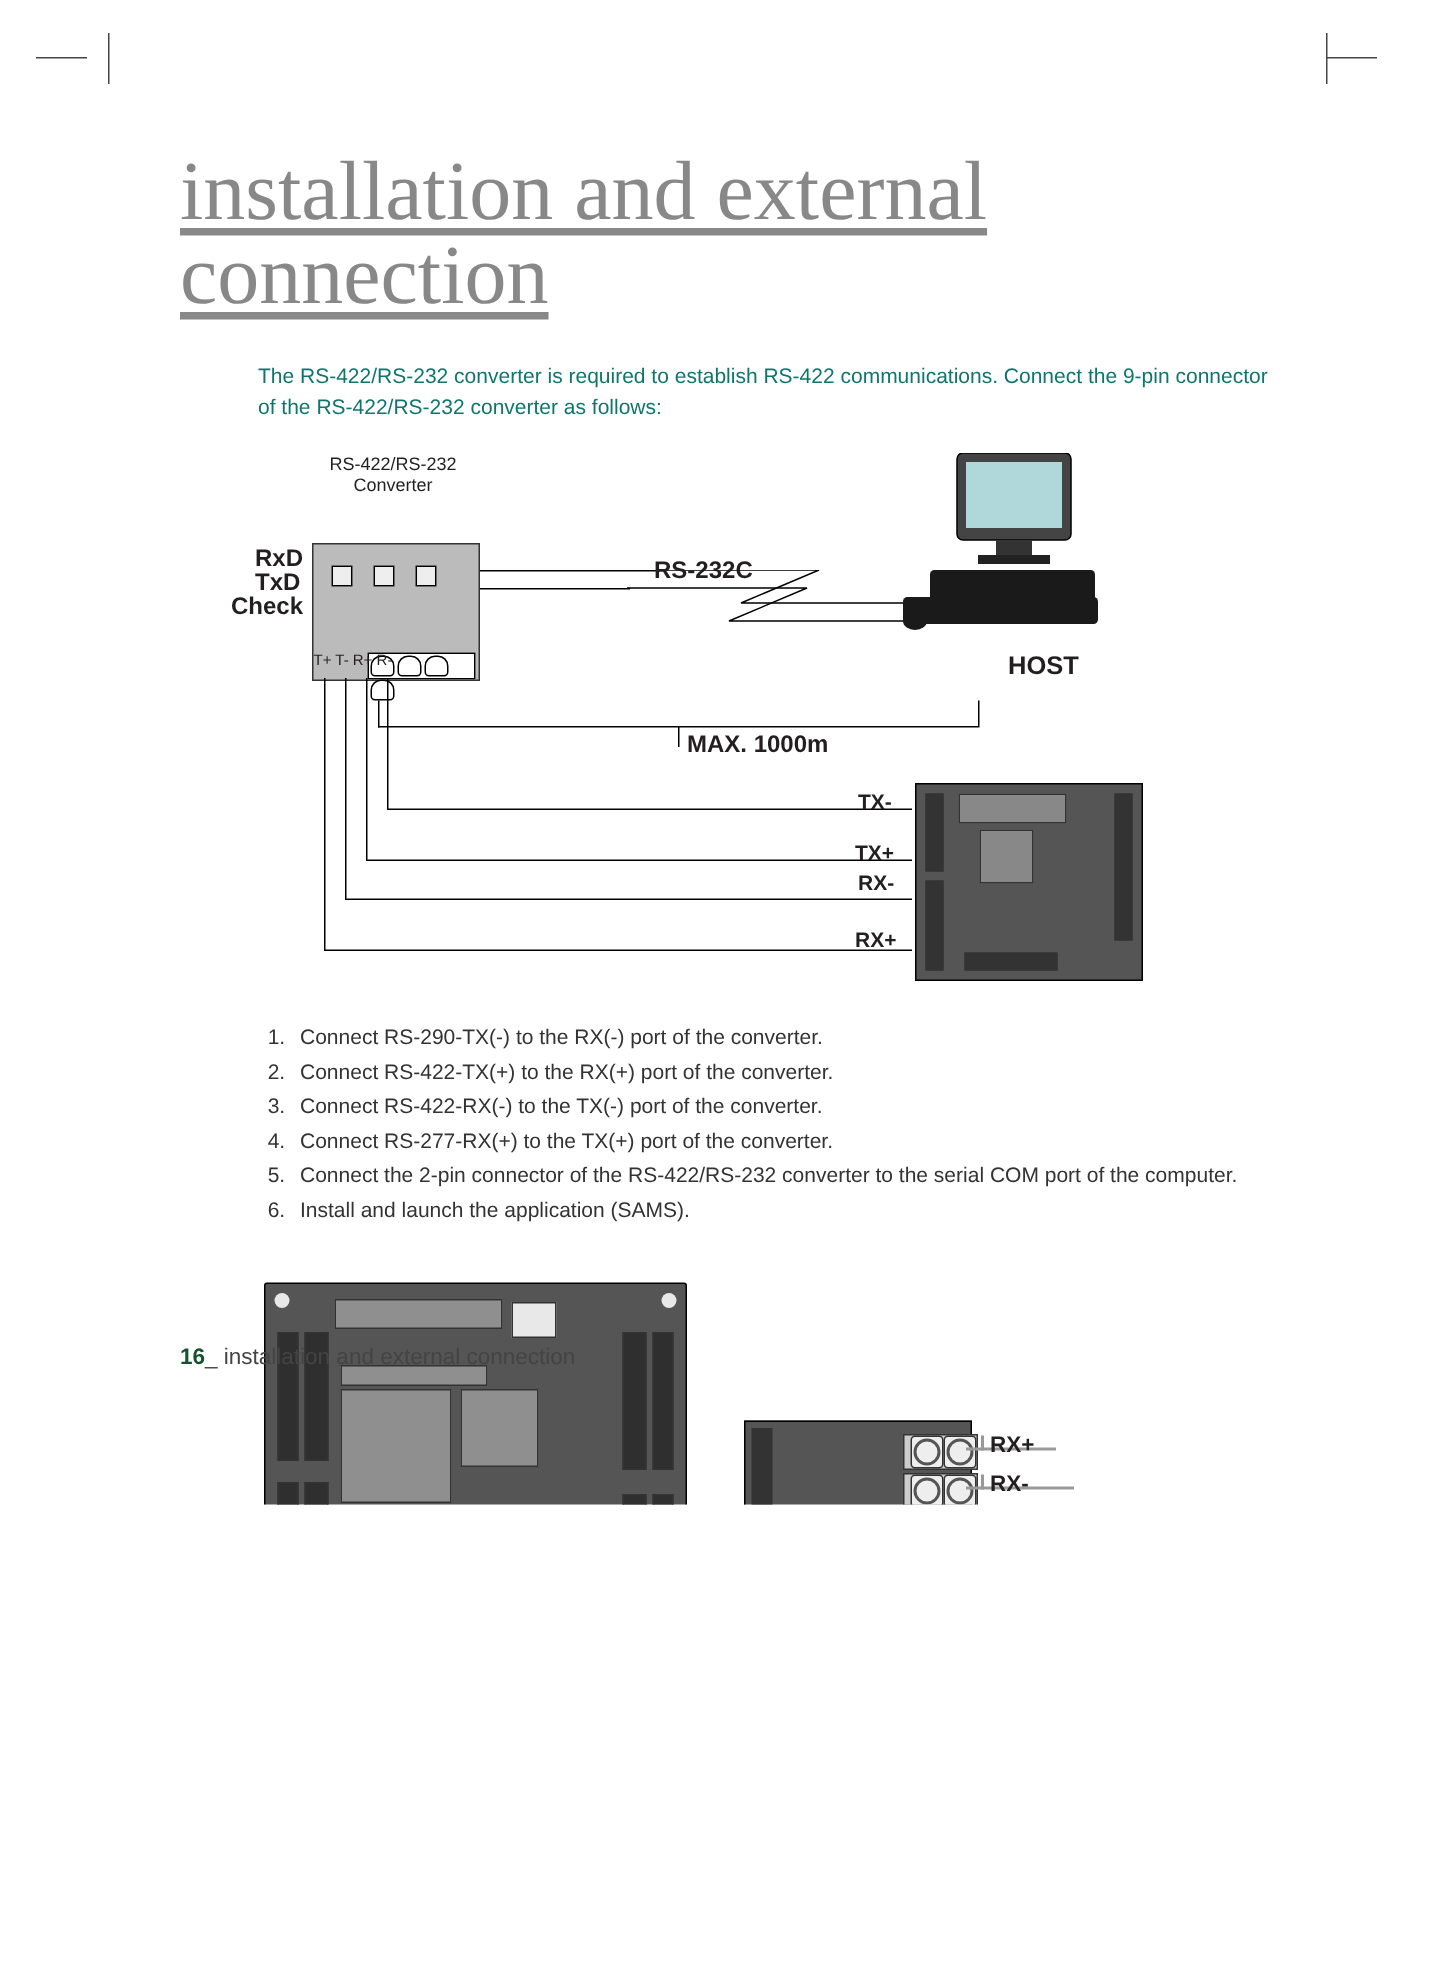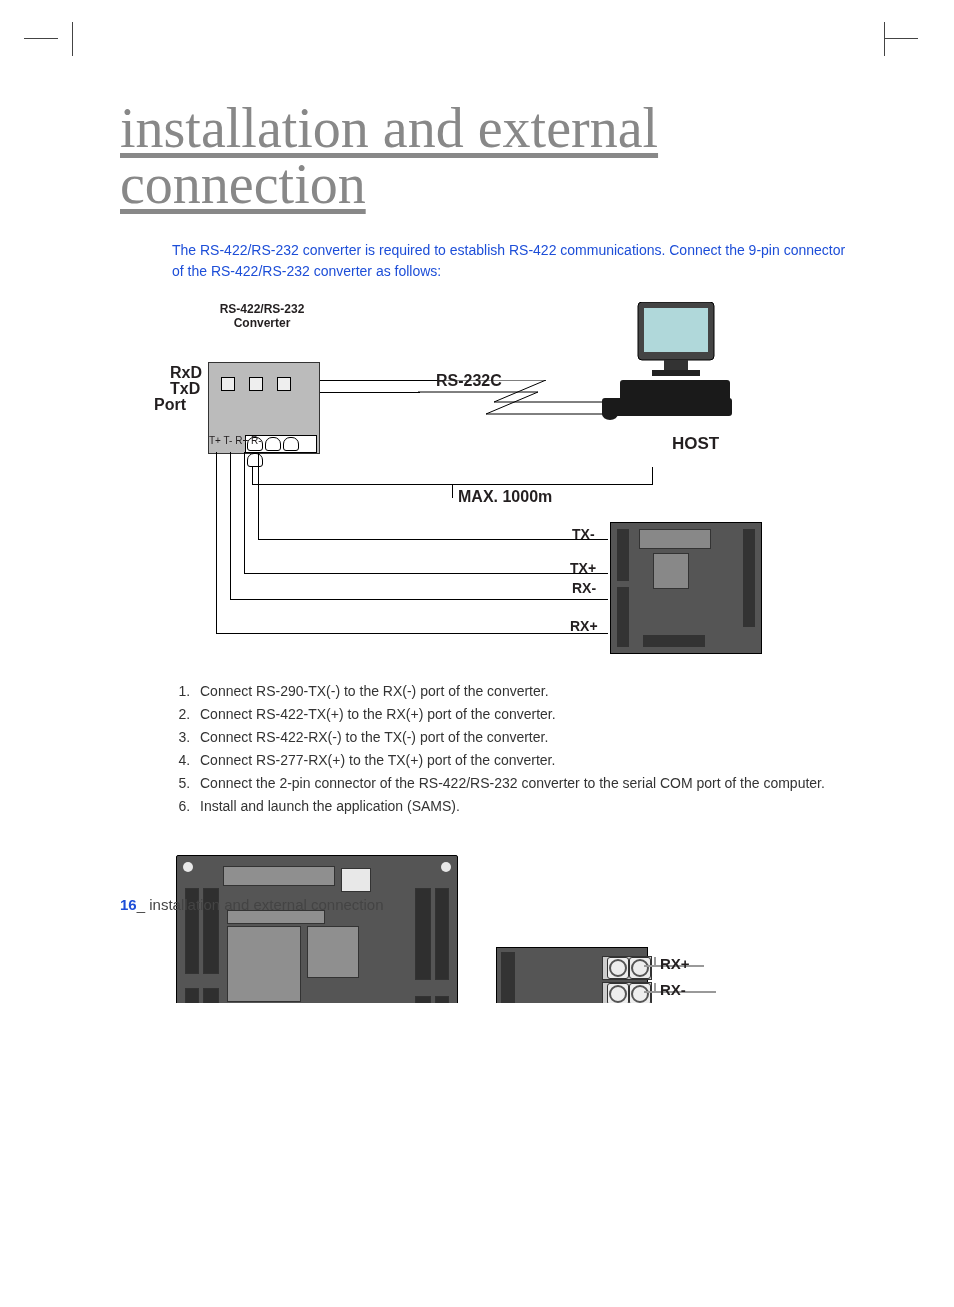--- a/index.html
+++ b/index.html
@@ -35,32 +35,32 @@
     font-weight:300;
     letter-spacing:0;
     margin-bottom:28px;
   }
   .section-block{margin-left:44px;}
   .section-heading{
     font-size:20px;font-weight:bold;color:#111;
     border-bottom:1px solid #000;padding-bottom:6px;margin-bottom:14px;
   }
   .intro{
-    font-size:14px;line-height:1.5;margin-left:8px;margin-bottom:20px;color:#1d4ed8;
+    font-size:14px;line-height:1.5;margin-left:8px;margin-bottom:20px;color:#0f766e;
   }
 
   
   .dia1{width:680px;height:360px;margin-left:8px;margin-bottom:18px;position:relative;}
   .conv-box{
     position:absolute;left:36px;top:60px;width:110px;height:90px;
     background:#bbb;border:1px solid #333;
   }
   .termstrip{position:absolute;left:36px;bottom:0;width:70px;height:16px;background:#fff;border:1px solid #000;}
   .termhole{float:left;width:14px;height:12px;margin:1px;border:1px solid #000;border-radius:7px 7px 3px 3px;}
-  .conv-txt{position:absolute;font-size:11px;font-weight:bold;}
+  .conv-txt{position:absolute;font-size:11px;font-weight:normal;}
   .conv-top{top:0;left:40px;font-size:12px;}
   .rtp{position:absolute;font-size:16px;font-weight:bold;text-align:right;}
   .rtp1{top:62px;left:-2px;}
   .rtp2{top:78px;left:-2px;}
   .rtp3{top:94px;left:-18px;}
   .tiny{position:absolute;top:133px;left:37px;font-size:10px;}
 
   .rs232{position:absolute;top:70px;left:264px;font-size:16px;font-weight:bold;}
   .host{position:absolute;top:132px;left:500px;font-size:17px;font-weight:bold;}
   .max{position:absolute;top:186px;left:286px;font-size:16px;font-weight:bold;}
@@ -110,21 +110,21 @@
   .zoom .hole{position:absolute;left:12px;bottom:8px;width:28px;height:28px;border:2px solid #fff;border-radius:50%;}
   .zl{position:absolute;font-size:15px;font-weight:bold;left:488px;}
   .zline{position:absolute;height:2px;background:#999;left:472px;}
   .tick{position:absolute;width:2px;height:10px;background:#999;}
 
   .checknote{margin-left:8px;font-size:14px;font-weight:bold;color:#111;}
 
   .footer{
     position:absolute;left:120px;bottom:90px;font-family:Arial,Helvetica,sans-serif;font-size:15px;color:#444;
   }
-  .footer b{color:#1d4ed8;}
+  .footer b{color:#14532d;}
 </style>
 </head>
 <body>
 
 <div class="page">
 
   <div class="crop h ct-l-h"></div>
     <div class="crop v ct-l-v"></div>
   <div class="crop h ct-r-h"></div>
     <div class="crop v ct-r-v"></div>
@@ -142,21 +142,21 @@
 
       <div class="intro">The RS-422/RS-232 converter is required to establish RS-422 communications. Connect the 9-pin connector of the RS-422/RS-232 converter as follows:</div>
 
       <div class="dia1">
 
         <div class="conv-txt conv-top" style="white-space:pre;text-align:center;width:120px;left:30px;">RS-422/RS-232
 Converter</div>
 
         <div class="rtp rtp1">RxD</div>
         <div class="rtp rtp2">TxD</div>
-        <div class="rtp rtp3">Port</div>
+        <div class="rtp rtp3">Check</div>
 
         <div class="conv-box">
           <div style="position:absolute;top:14px;left:12px;width:12px;height:12px;border:1px solid #000;background:#eee;"></div>
           <div style="position:absolute;top:14px;left:40px;width:12px;height:12px;border:1px solid #000;background:#eee;"></div>
           <div style="position:absolute;top:14px;left:68px;width:12px;height:12px;border:1px solid #000;background:#eee;"></div>
           <div class="termstrip">
             <div class="termhole"></div>
               <div class="termhole"></div>
               <div class="termhole"></div>
               <div class="termhole"></div>

